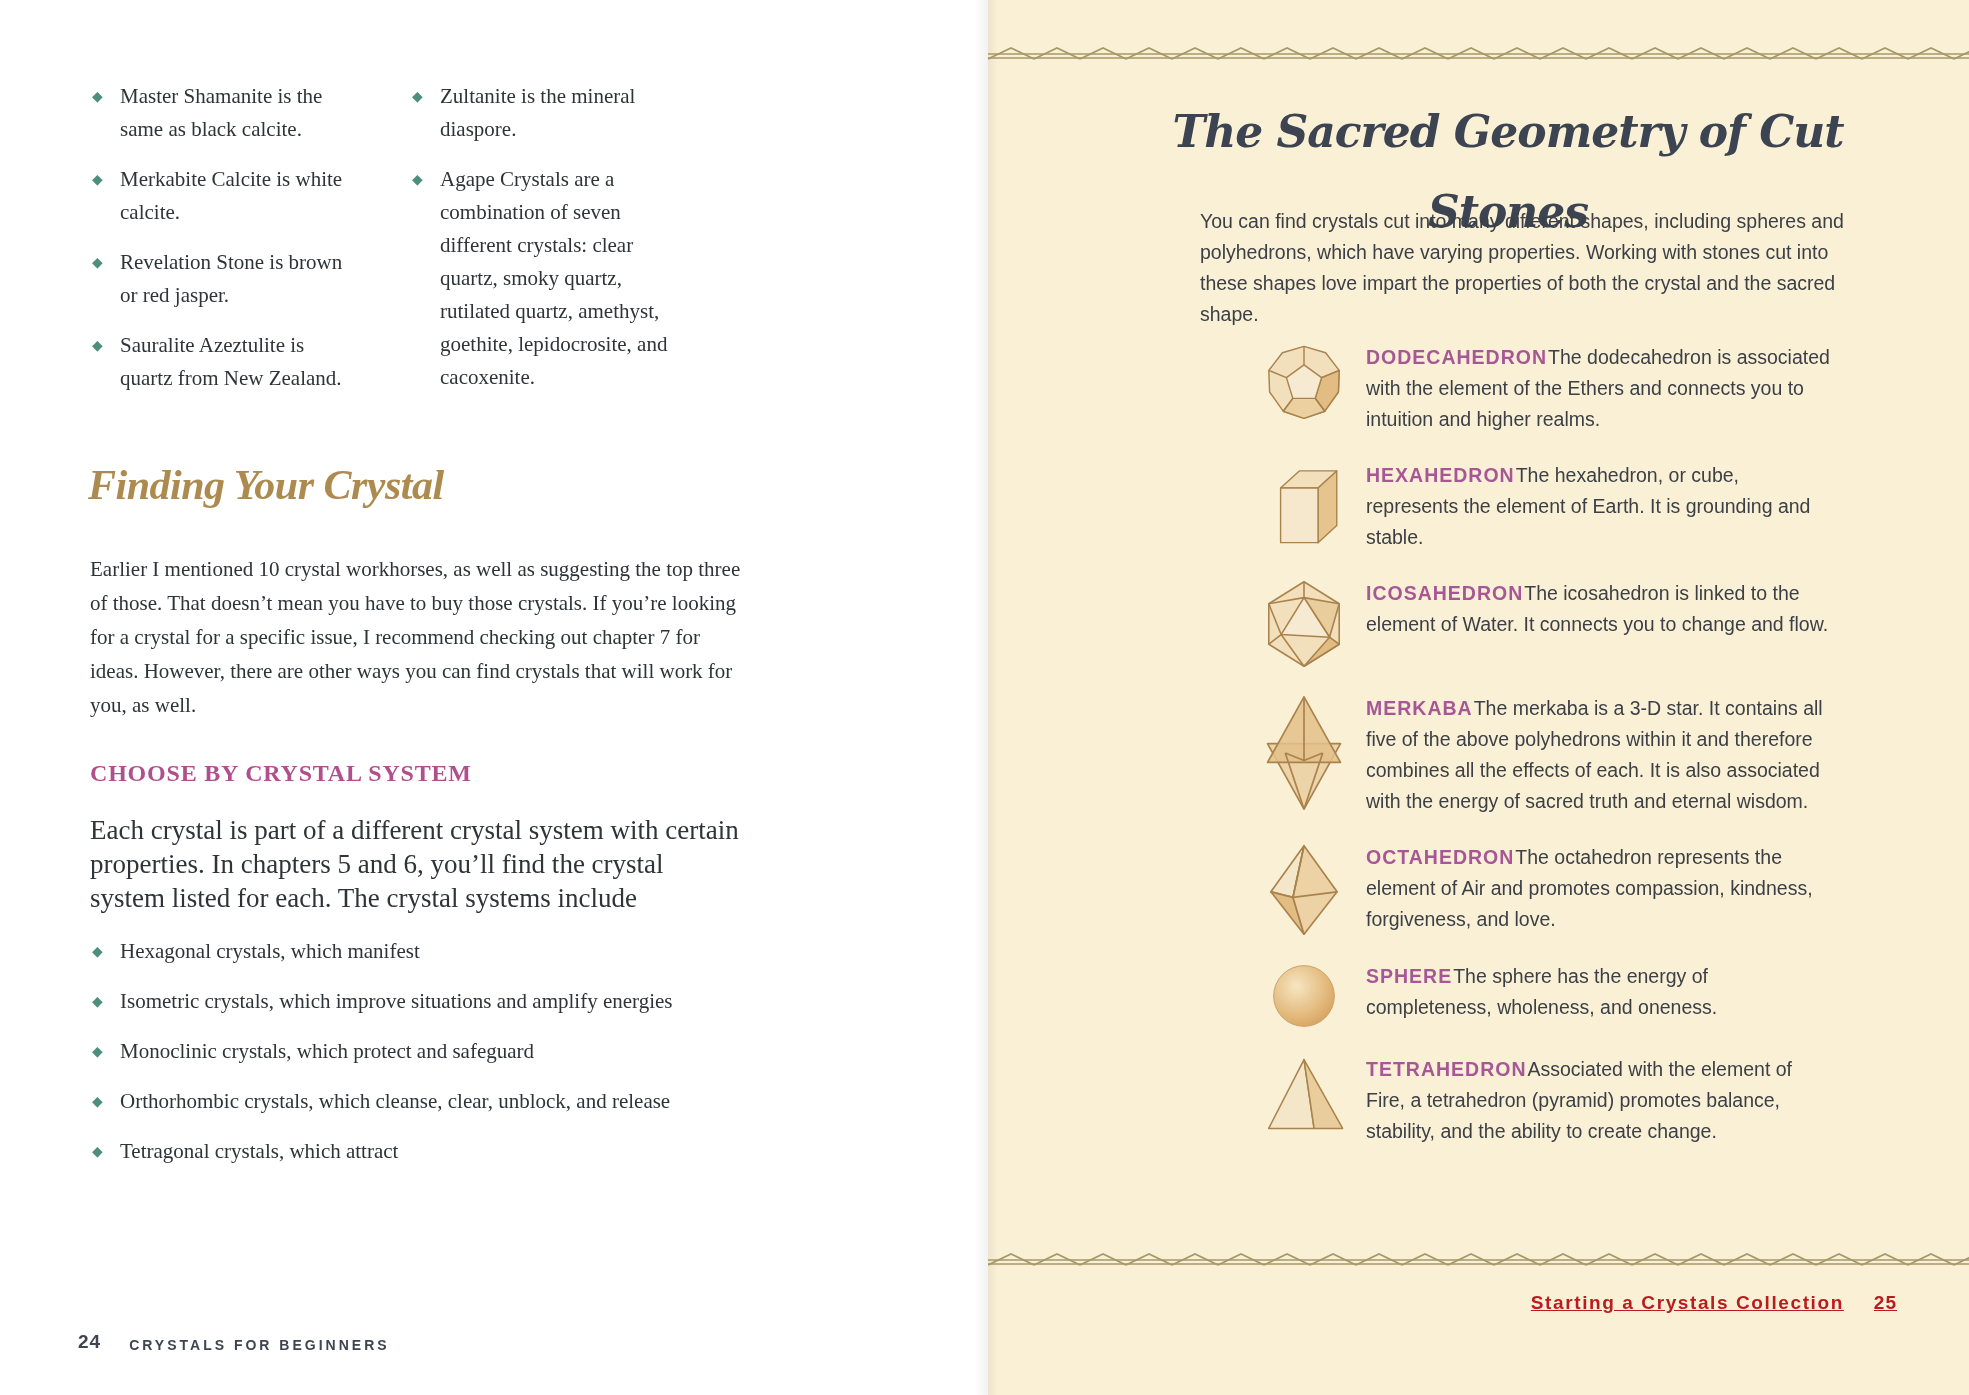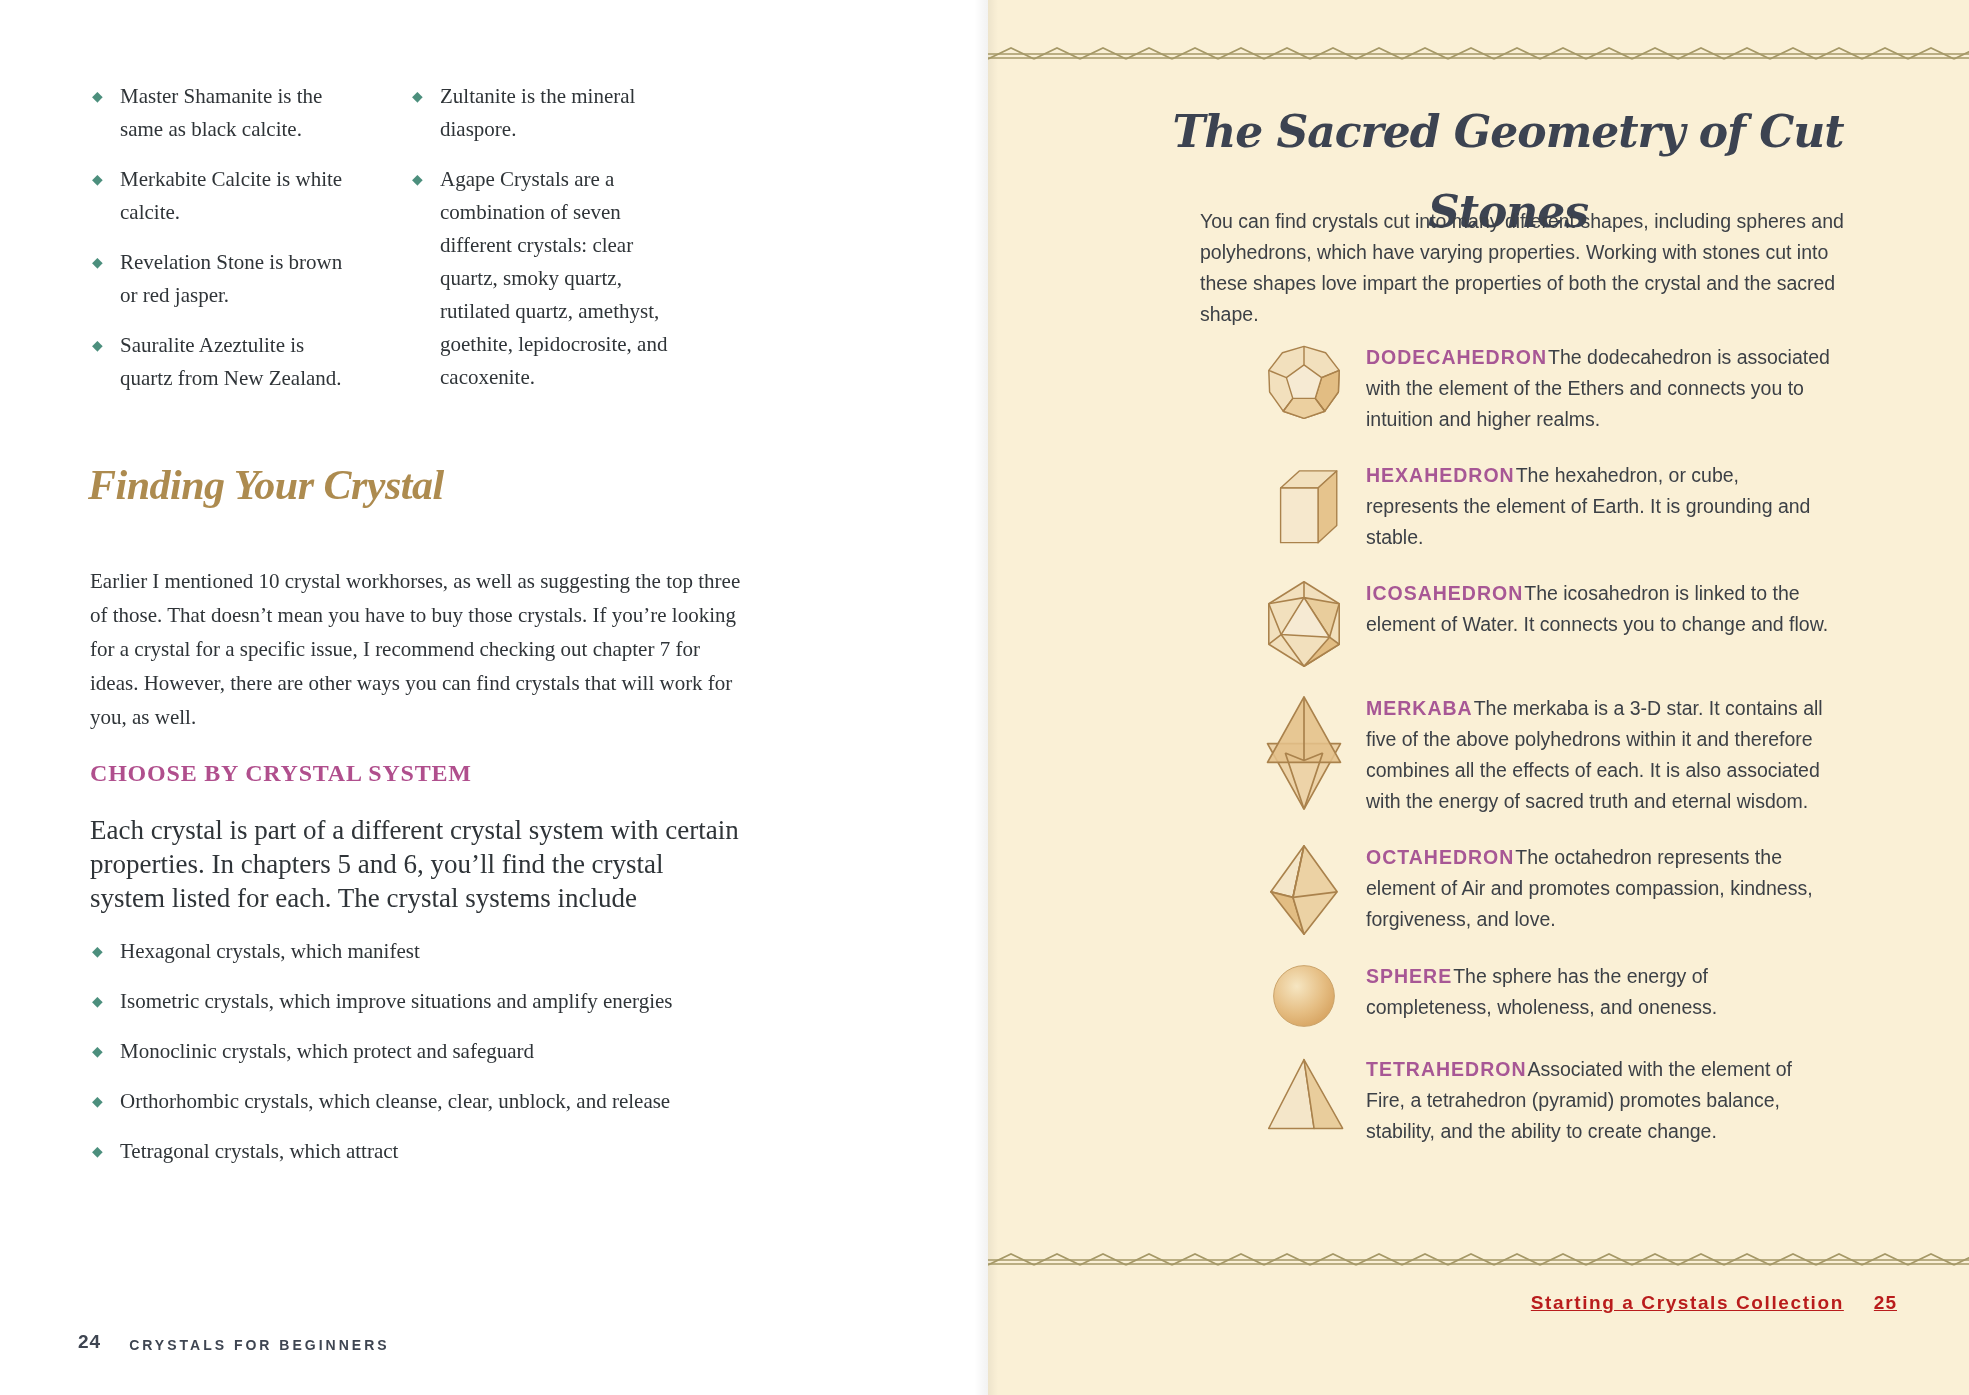--- a/index.html
+++ b/index.html
@@ -18,21 +18,21 @@
   .bcol2 { width:276px; }
   ul.diamond-list { list-style:none; }
   ul.diamond-list li { position:relative; padding-left:30px; font-size:21px; line-height:33px;
                        margin-bottom:17px; }
   ul.diamond-list li .diamond { position:absolute; left:2px; top:0; color:#4c8f7d;
                        font-size:14px; line-height:33px; }
 
   .finding-heading { position:absolute; left:88px; top:462px; font-size:42px; line-height:46px;
                      font-style:italic; font-weight:bold; letter-spacing:-0.5px; color:#ad8b4f; }
 
-  .para1 { position:absolute; left:90px; top:564px; width:652px; font-size:21px; line-height:34px; }
+  .para1 { position:absolute; left:90px; top:552px; width:652px; font-size:21px; line-height:34px; }
 
   .choose-subheading { position:absolute; left:90px; top:760px; font-size:24px; font-weight:bold;
                        letter-spacing:0.8px; color:#b04f8d; }
 
   .para2 { position:absolute; left:90px; top:813px; width:652px; font-size:27px; line-height:34px; }
 
   .systems-list { position:absolute; left:90px; top:935px; width:700px; }
   .systems-list li { margin-bottom:16px; }
 
   .footer-left { position:absolute; left:78px; top:1292px; display:flex; align-items:flex-end;

